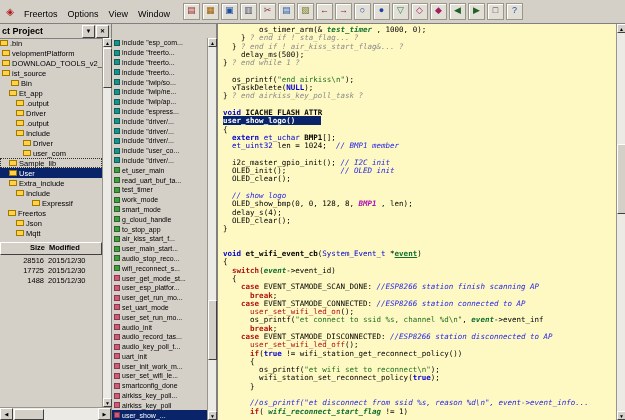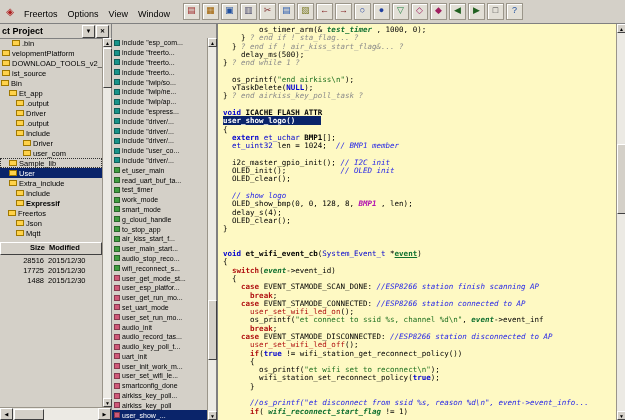--- a/index.html
+++ b/index.html
@@ -115,37 +115,37 @@
       </span>
   </div>
 
   <div id="left-panel" class="panel">
     <div class="panel-header">
       <span class="title">ct Project</span>
       <span class="win-btn">▼</span>
       <span class="win-btn">✕</span>
     </div>
     <div id="tree">
-        <div class="tree-row" style="padding-left: 12px;">
+        <div class="tree-row" style="padding-left: 0;">
           <span class="folder"></span>
           <span>.bin</span>
         </div>
         <div class="tree-row" style="padding-left: 2px;">
           <span class="folder"></span>
           <span>velopmentPlatform</span>
         </div>
         <div class="tree-row" style="padding-left: 2px;">
           <span class="folder"></span>
           <span>DOWNLOAD_TOOLS_v2_4_150924</span>
         </div>
         <div class="tree-row" style="padding-left: 2px;">
           <span class="folder"></span>
           <span>ist_source</span>
         </div>
-        <div class="tree-row" style="padding-left: 1px;">
+        <div class="tree-row" style="padding-left: 11px;">
           <span class="folder"></span>
           <span>Bin</span>
         </div>
         <div class="tree-row" style="padding-left: 9px;">
           <span class="folder"></span>
           <span>Et_app</span>
         </div>
         <div class="tree-row" style="padding-left: 16px;">
           <span class="folder"></span>
           <span>.output</span>
@@ -179,21 +179,21 @@
           <span>User</span>
         </div>
         <div class="tree-row" style="padding-left: 9px;">
           <span class="folder"></span>
           <span>Extra_include</span>
         </div>
         <div class="tree-row" style="padding-left: 16px;">
           <span class="folder"></span>
           <span>Include</span>
         </div>
-        <div class="tree-row" style="padding-left: 16px; font-weight: bold;">
+        <div class="tree-row" style="padding-left: 32px;">
           <span class="folder"></span>
           <span>Expressif</span>
         </div>
         <div class="tree-row" style="padding-left: 8px; text-align: center;">
           <span class="folder"></span>
           <span>Freertos</span>
         </div>
         <div class="tree-row" style="padding-left: 16px;">
           <span class="folder"></span>
           <span>Json</span>

